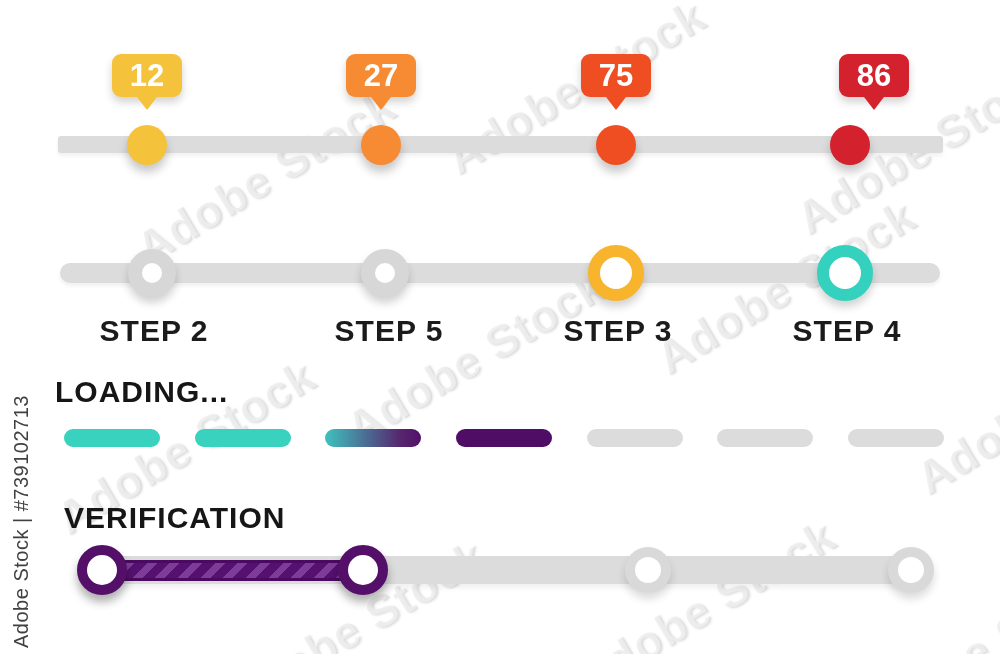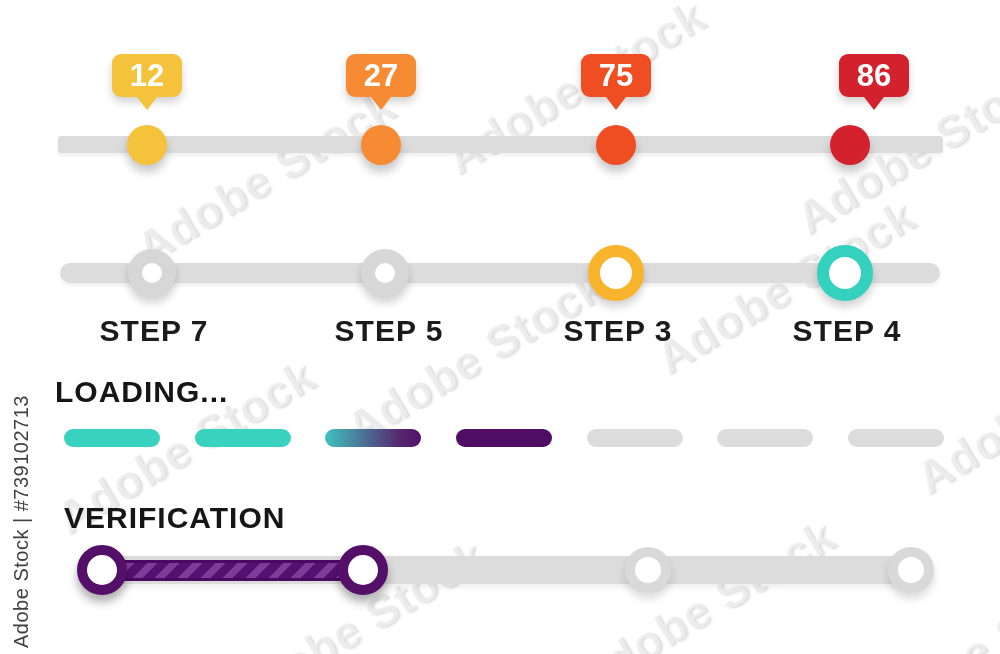--- a/index.html
+++ b/index.html
@@ -147,21 +147,21 @@
   </div>
 
   <div>
     <div class="track2"></div>
 
     <div class="donut gray s1"></div>
     <div class="donut gray s2"></div>
     <div class="donut yellow s3"></div>
     <div class="donut teal s4"></div>
 
-    <div class="step-label sl1">STEP 7</div>
+    <div class="step-label sl1">STEP 2</div>
     <div class="step-label sl2">STEP 5</div>
     <div class="step-label sl3">STEP 3</div>
     <div class="step-label sl4">STEP 4</div>
   </div>
 
   <div>
     <div class="loading-label">LOADING...</div>
     <div class="seg teal g1"></div>
     <div class="seg teal g2"></div>
     <div class="seg grad g3"></div>

